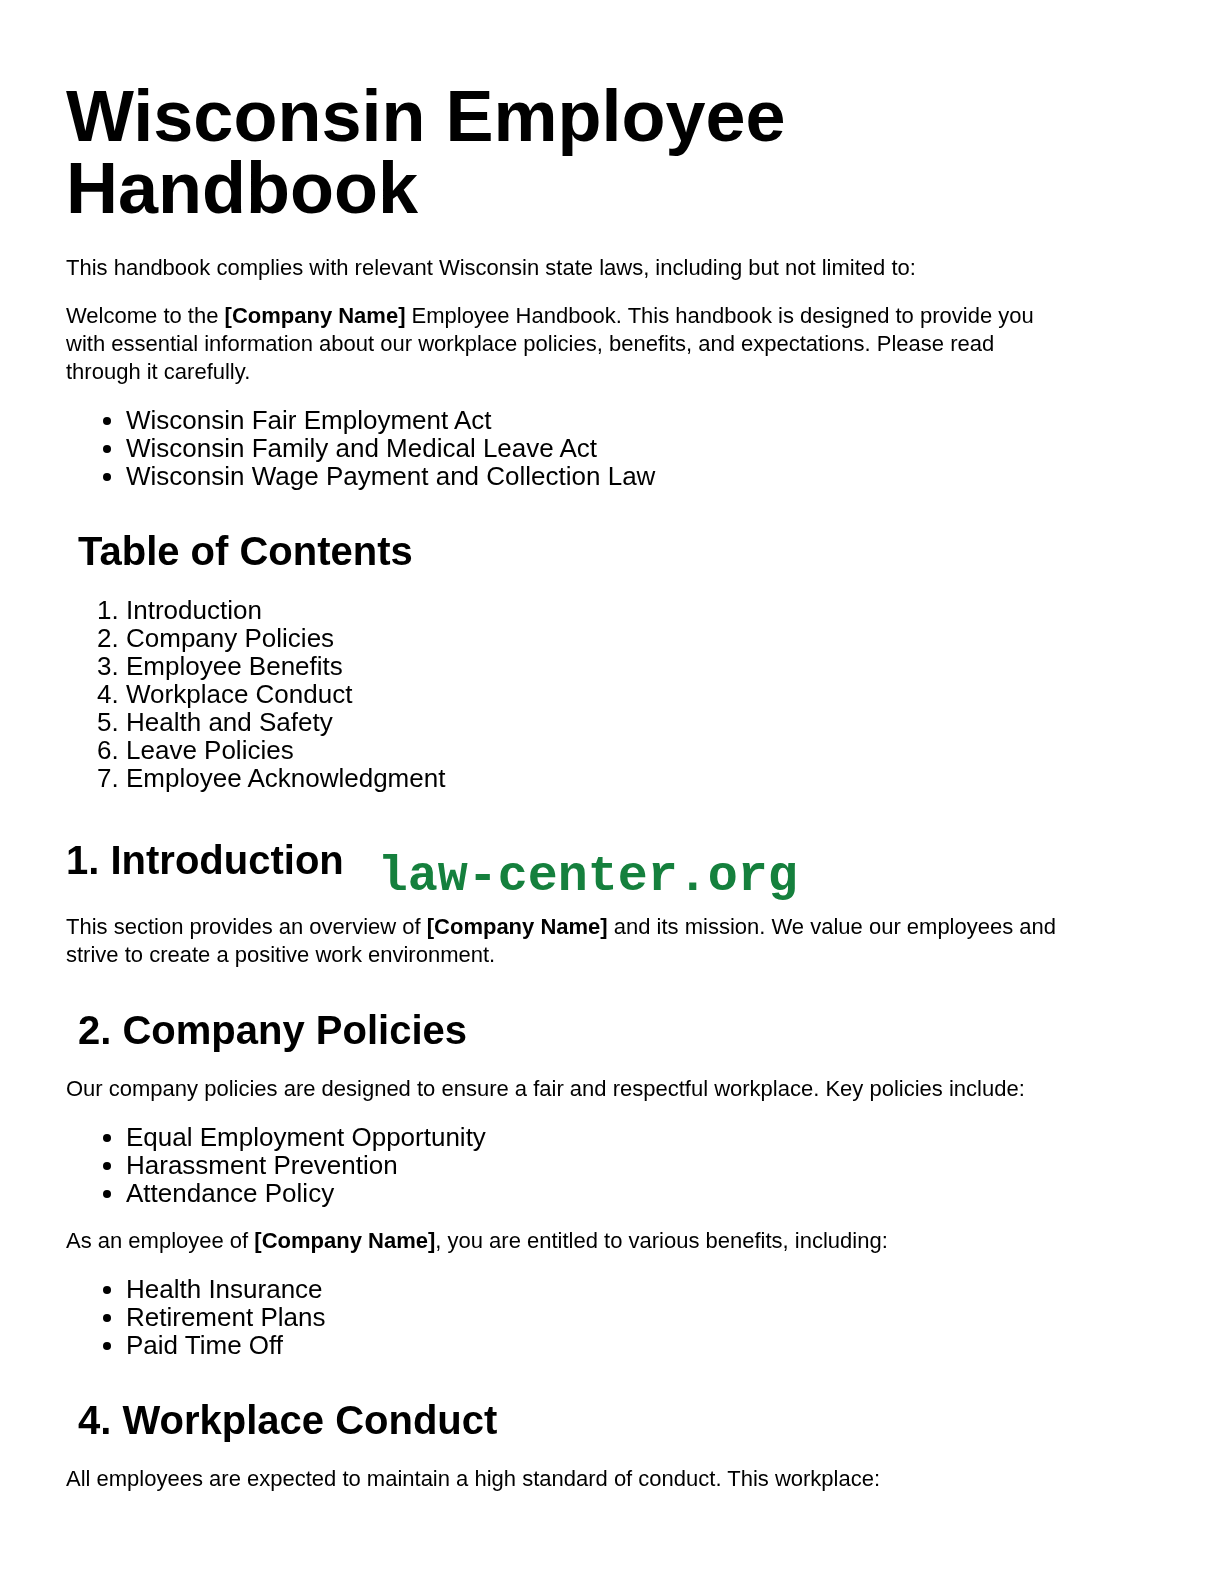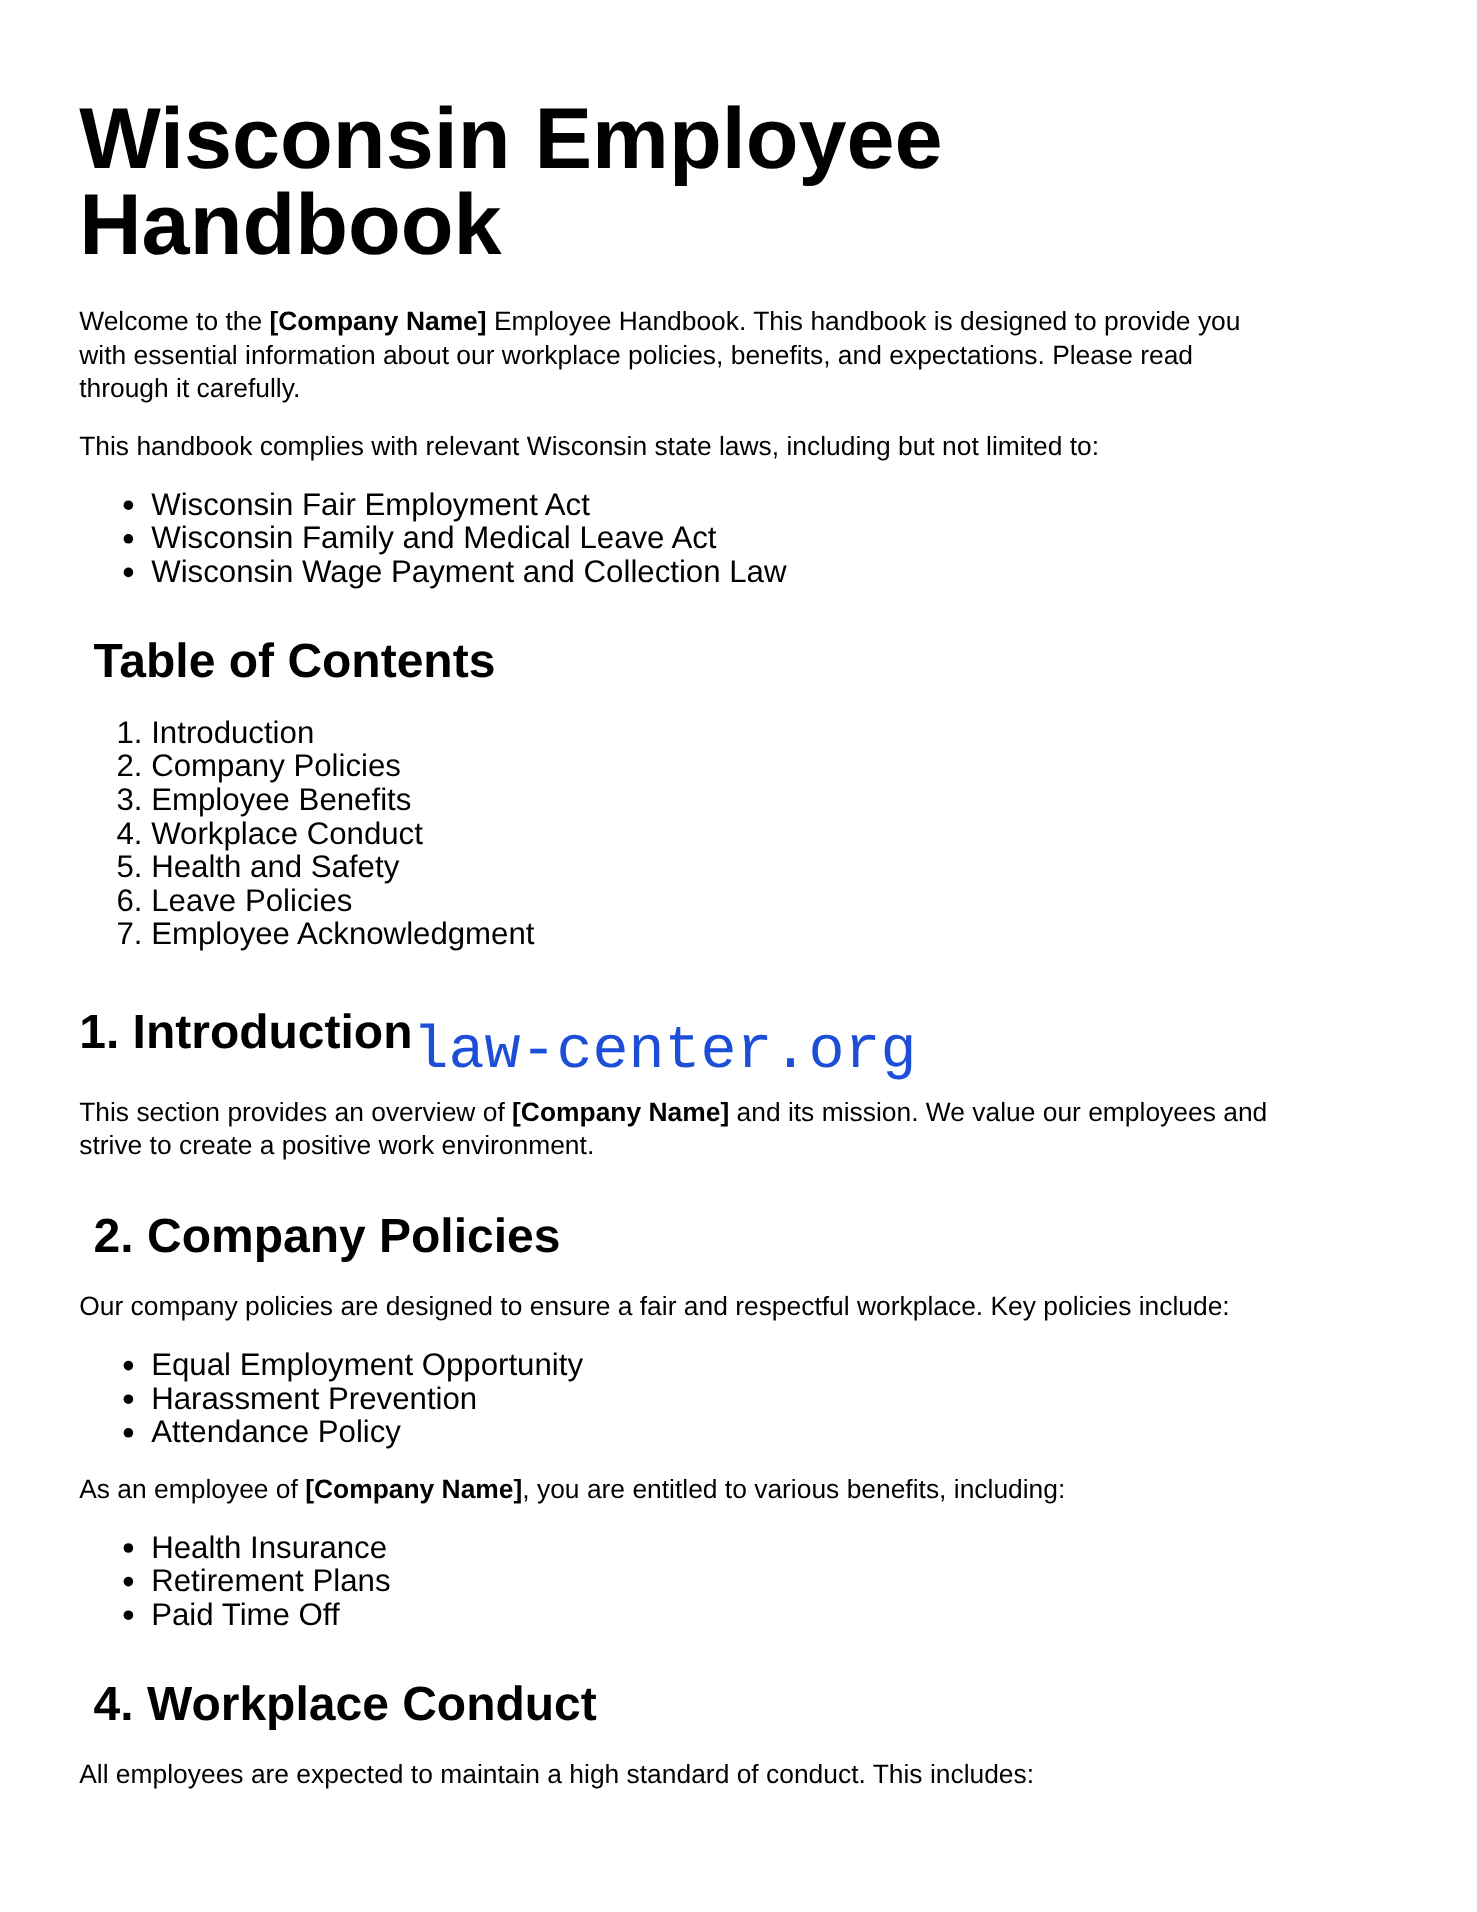--- a/index.html
+++ b/index.html
@@ -60,38 +60,39 @@
     align-items: baseline;
     margin: 40px 0 24px 0;
   }
   .h2-row h2 {
     margin: 0;
     flex: 0 0 auto;
   }
   .watermark {
     font-family: "Liberation Mono", "DejaVu Sans Mono", monospace;
     font-size: 50px;
-    font-weight: 400;
-    color: #1d4ed8;
+    font-weight: 700;
+    color: #15803d;
+    margin-left: 34px;
     position: relative;
     top: 16px;
     white-space: nowrap;
   }
 </style>
 </head>
 <body>
 
 <div class="page">
   <div class="content">
 
     <h1>Wisconsin Employee Handbook</h1>
 
+    <p>This handbook complies with relevant Wisconsin state laws, including but not limited to:</p>
+
     <p><span>Welcome to the </span><strong>[Company Name]</strong><span> Employee Handbook. This handbook is designed to provide you with essential information about our workplace policies, benefits, and expectations. Please read through it carefully.</span></p>
-
-    <p>This handbook complies with relevant Wisconsin state laws, including but not limited to:</p>
 
     <ul>
       <li>Wisconsin Fair Employment Act</li>
       <li>Wisconsin Family and Medical Leave Act</li>
       <li>Wisconsin Wage Payment and Collection Law</li>
     </ul>
 
     <h2>Table of Contents</h2>
 
     <ol>
@@ -125,16 +126,16 @@
     <p><span>As an employee of </span><strong>[Company Name]</strong><span>, you are entitled to various benefits, including:</span></p>
 
     <ul>
       <li>Health Insurance</li>
       <li>Retirement Plans</li>
       <li>Paid Time Off</li>
     </ul>
 
     <h2>4. Workplace Conduct</h2>
 
-    <p>All employees are expected to maintain a high standard of conduct. This includes:</p>
+    <p>All employees are expected to maintain a high standard of conduct. This workplace:</p>
 
   </div>
 </div>
 
 </body></html>

